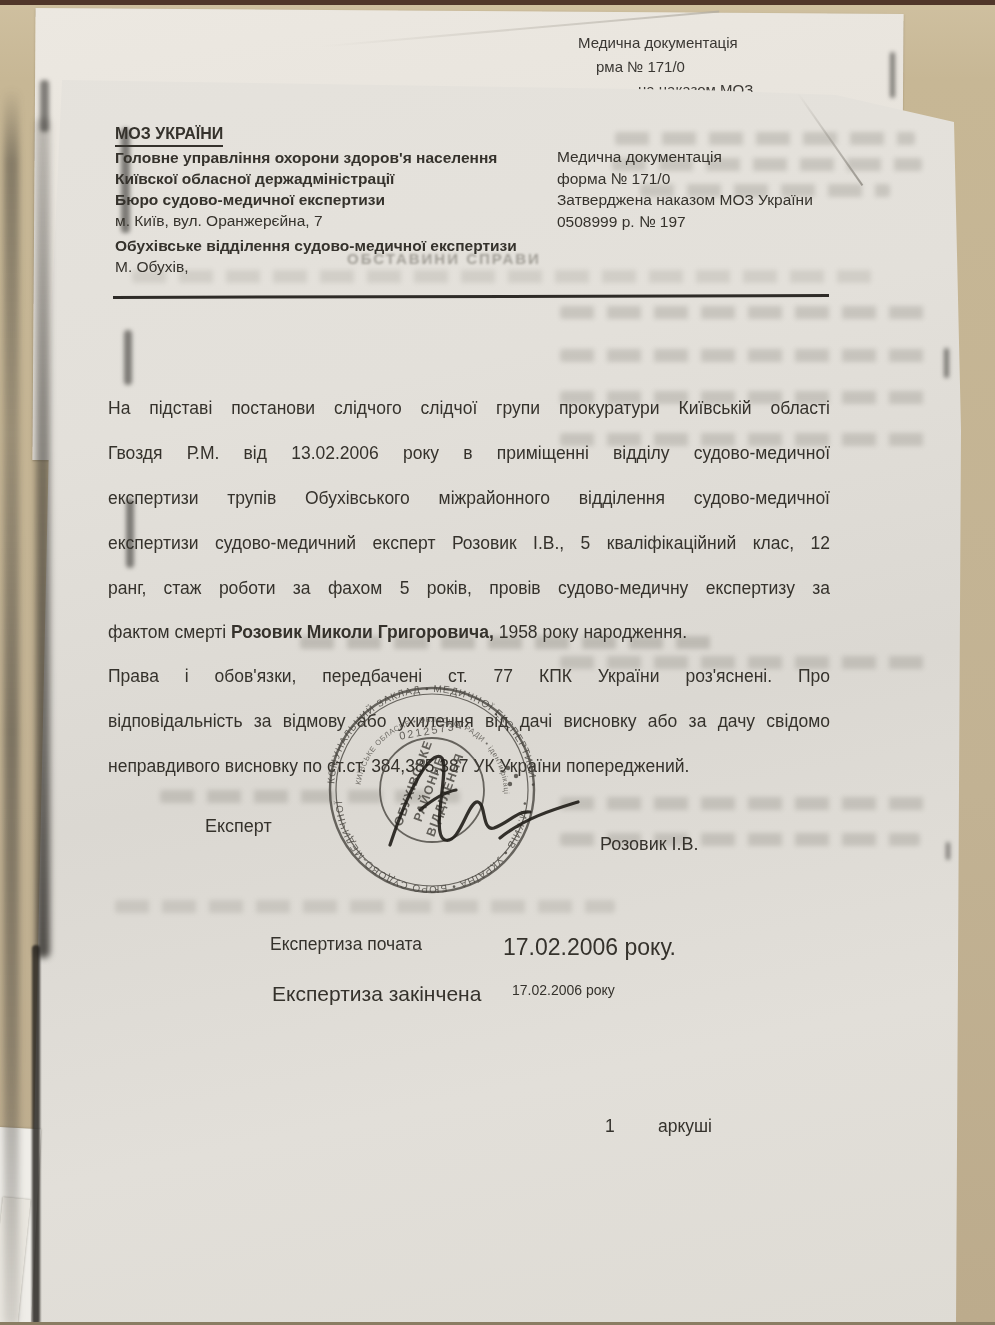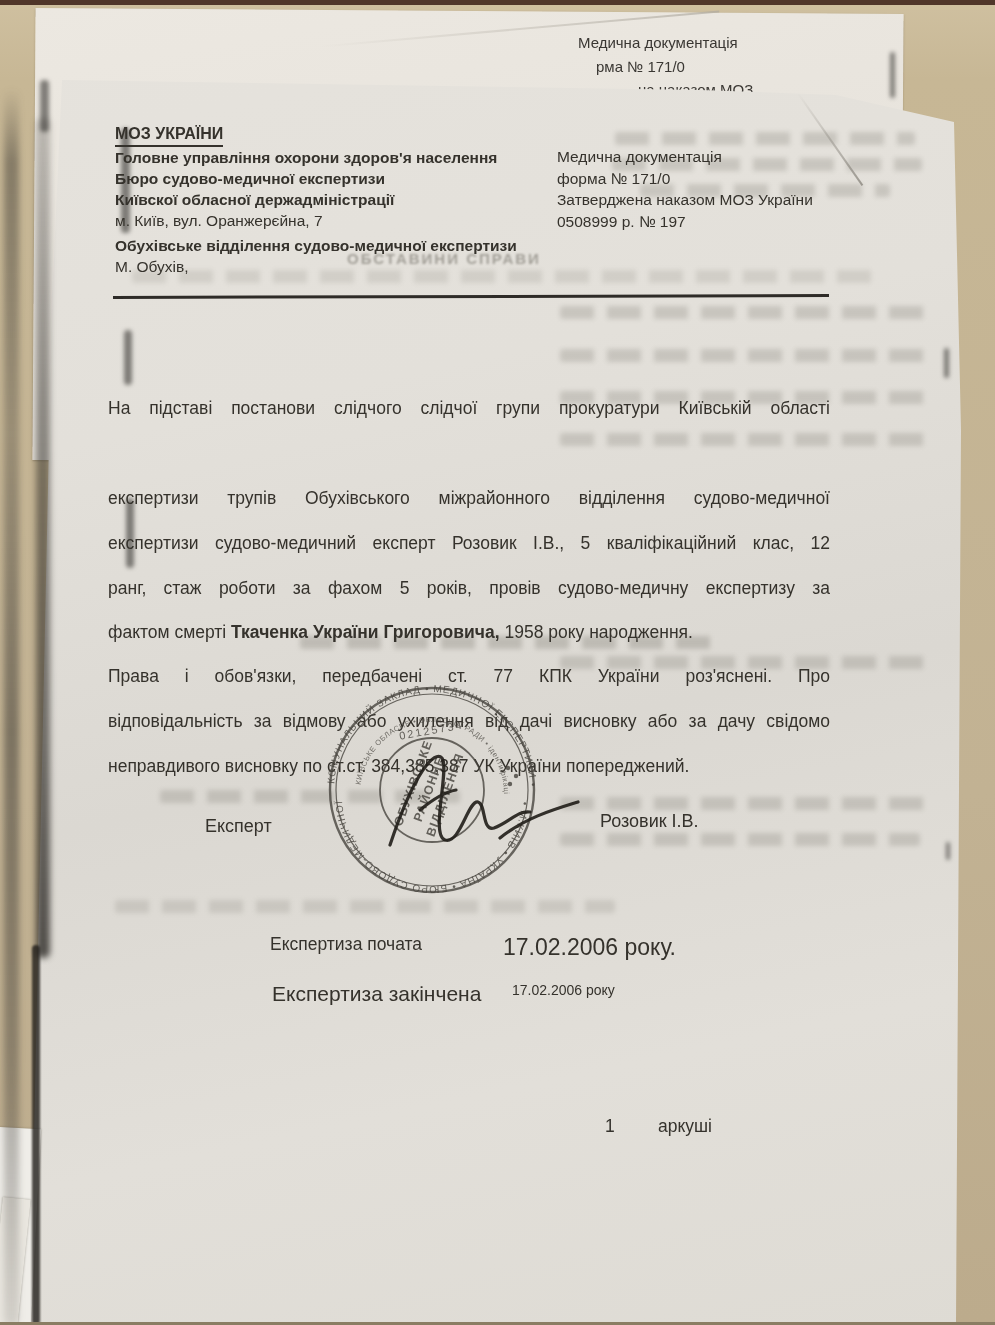--- a/index.html
+++ b/index.html
@@ -87,43 +87,44 @@
   <div class="abs ghost-row" style="left:300px;top:636px;width:420px;opacity:.55;"></div>
   <div class="abs ghost-row" style="left:560px;top:656px;width:372px;"></div>
   <div class="abs ghost-row" style="left:160px;top:790px;width:300px;"></div>
   <div class="abs ghost-row" style="left:560px;top:797px;width:370px;"></div>
   <div class="abs ghost-row" style="left:560px;top:833px;width:360px;"></div>
   <div class="abs ghost-row" style="left:115px;top:900px;width:500px;opacity:.35;"></div>
 
   <div class="abs hdr ink" style="left:115px;top:123px;">
     <div><span class="org">МОЗ УКРАЇНИ</span></div>
     <div>Головне управління охорони здоров'я населення</div>
+    <div>Київскої обласної держадміністрації</div>
     <div>Бюро судово-медичної експертизи</div>
-    <div>Київскої обласної держадміністрації</div>
     <div class="normal">м. Київ, вул. Оранжерєйна, 7</div>
   </div>
   <div class="abs hdr ink" style="left:115px;top:235px;">
     <div>Обухівське відділення судово-медичної експертизи</div>
     <div class="normal">М. Обухів,</div>
   </div>
 
   <div class="abs hdr-right ink" style="left:557px;top:146px;">
     <div>Медична документація</div>
     <div>форма № 171/0</div>
     <div>Затверджена наказом МОЗ України</div>
     <div>0508999 р. № 197</div>
   </div>
 
   <div class="abs rule"></div>
 
   <div class="abs pline ink" style="top:398px;">На підставі постанови слідчого слідчої групи прокуратури Київській області</div>
+  <div class="abs pline ink" style="top:443px;">Гвоздя Р.М. від 13.02.2006 року в приміщенні відділу судово-медичної</div>
   <div class="abs pline ink" style="top:488px;">експертизи трупів Обухівського міжрайонного відділення судово-медичної</div>
   <div class="abs pline ink" style="top:533px;">експертизи судово-медичний експерт Розовик І.В., 5 кваліфікаційний клас, 12</div>
   <div class="abs pline ink" style="top:578px;">ранг, стаж роботи за фахом 5 років, провів судово-медичну експертизу за</div>
-  <div class="abs pline last ink" style="top:622px;"><span>фактом смерті </span><b>Ткаченка України Григоровича,</b><span> 1958 року народження.</span></div>
+  <div class="abs pline last ink" style="top:622px;"><span>фактом смерті </span><b>Розовик Миколи Григоровича,</b><span> 1958 року народження.</span></div>
 
   <div class="abs pline ink" style="top:666px;">Права і обов'язки, передбачені ст. 77 КПК України роз'яснені. Про</div>
   <div class="abs pline ink" style="top:711px;">відповідальність за відмову або ухилення від дачі висновку або за дачу свідомо</div>
   <div class="abs pline last ink" style="top:756px;">неправдивого висновку по ст.ст. 384,385,387 УК України попереджений.</div>
 
   <svg class="abs" style="left:312px;top:672px;" width="240" height="240" viewBox="0 0 240 240">
     <defs>
       <path id="arcTop" d="M 22 118 A 98 98 0 0 1 218 118"></path>
       <path id="arcBottom" d="M 210 124 A 90 90 0 0 1 30 124"></path>
       <path id="arcSmall" d="M 48 122 A 72 72 0 0 1 192 122"></path>
@@ -151,21 +152,21 @@
 
   <svg class="abs" style="left:360px;top:740px;" width="230" height="140" viewBox="0 0 230 140">
     <g stroke="#211e19" stroke-width="3.2" fill="none" stroke-linecap="round" opacity=".9">
       <path d="M 30 105 C 55 30, 75 10, 82 18 C 90 28, 70 95, 85 100 C 100 105, 108 60, 118 62 C 126 64, 122 92, 134 88 C 150 82, 158 70, 170 72"></path>
       <path d="M 140 98 C 165 78, 192 70, 218 62"></path>
       <path d="M 60 70 C 72 60, 84 52, 96 50"></path>
     </g>
   </svg>
 
   <div class="abs lbl ink" style="left:205px;top:816px;">Експерт</div>
-  <div class="abs lbl ink" style="left:600px;top:811px;">Розовик І.В.</div>
+  <div class="abs lbl ink" style="left:600px;top:834px;">Розовик І.В.</div>
 
   <div class="abs lbl ink" style="left:270px;top:934px;font-size:17.5px;">Експертиза почата</div>
   <div class="abs lbl ink" style="left:503px;top:934px;font-size:23px;">17.02.2006 року.</div>
   <div class="abs lbl ink" style="left:272px;top:982px;font-size:21px;">Експертиза закінчена</div>
   <div class="abs lbl ink" style="left:512px;top:982px;font-size:14px;">17.02.2006 року</div>
 
   <div class="abs foot ink" style="left:605px;top:1116px;">1</div>
   <div class="abs foot ink" style="left:658px;top:1116px;text-align:center;">аркуші</div>
 
 </div>

